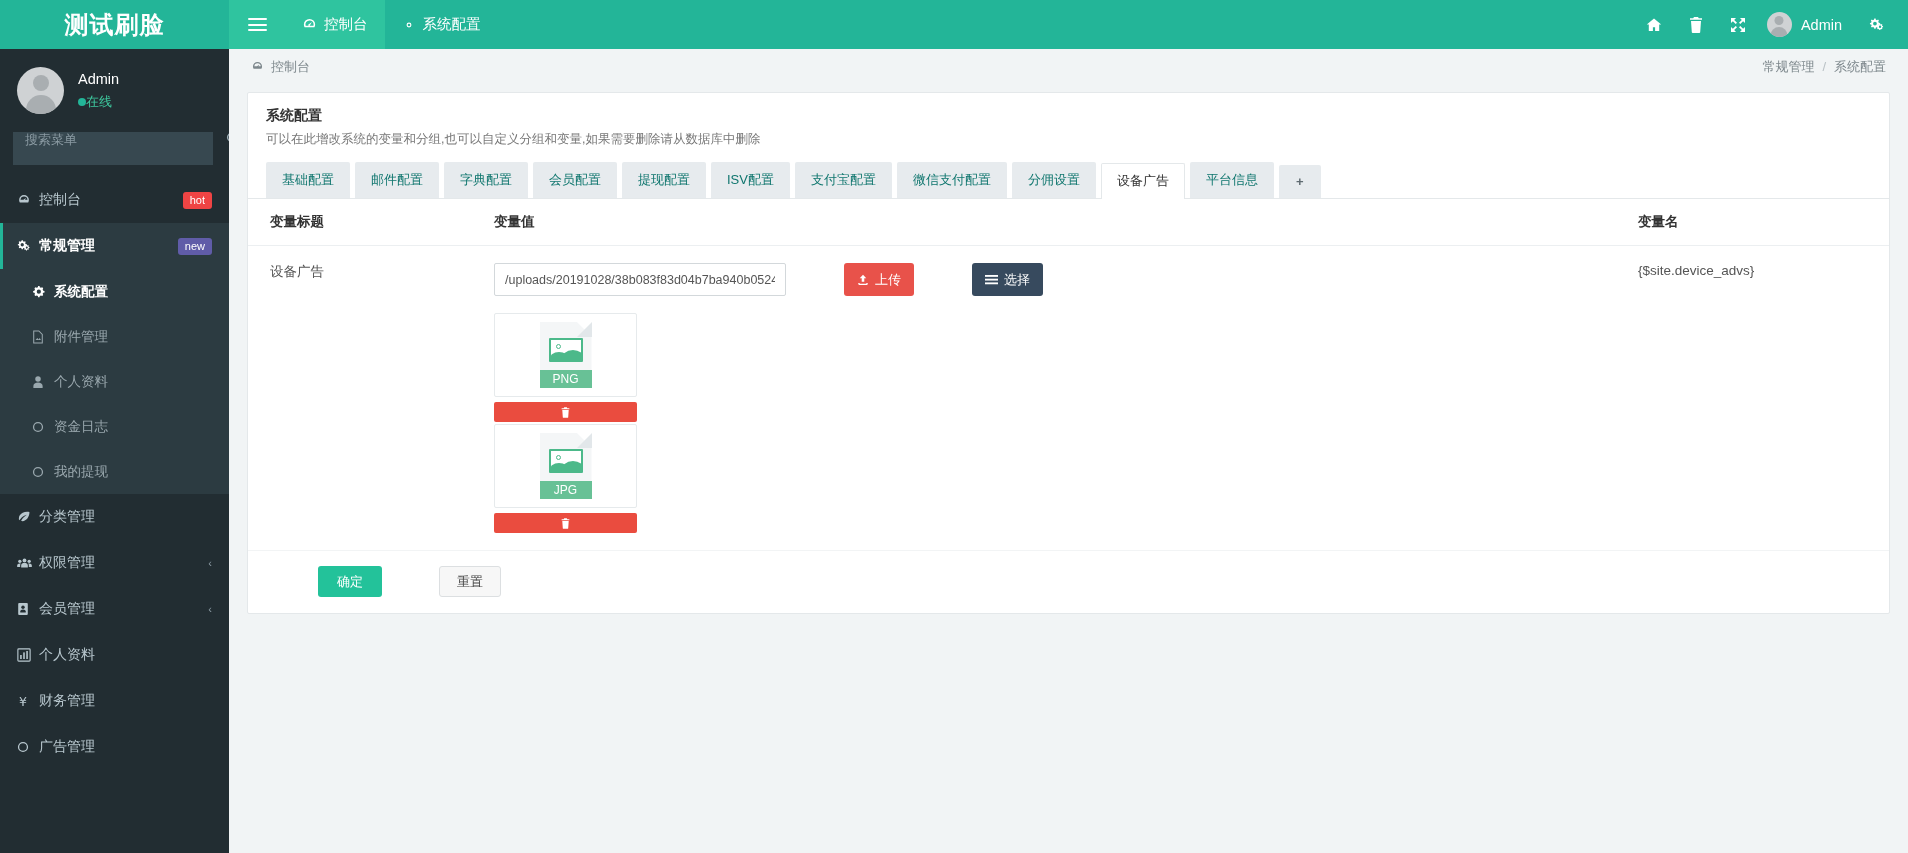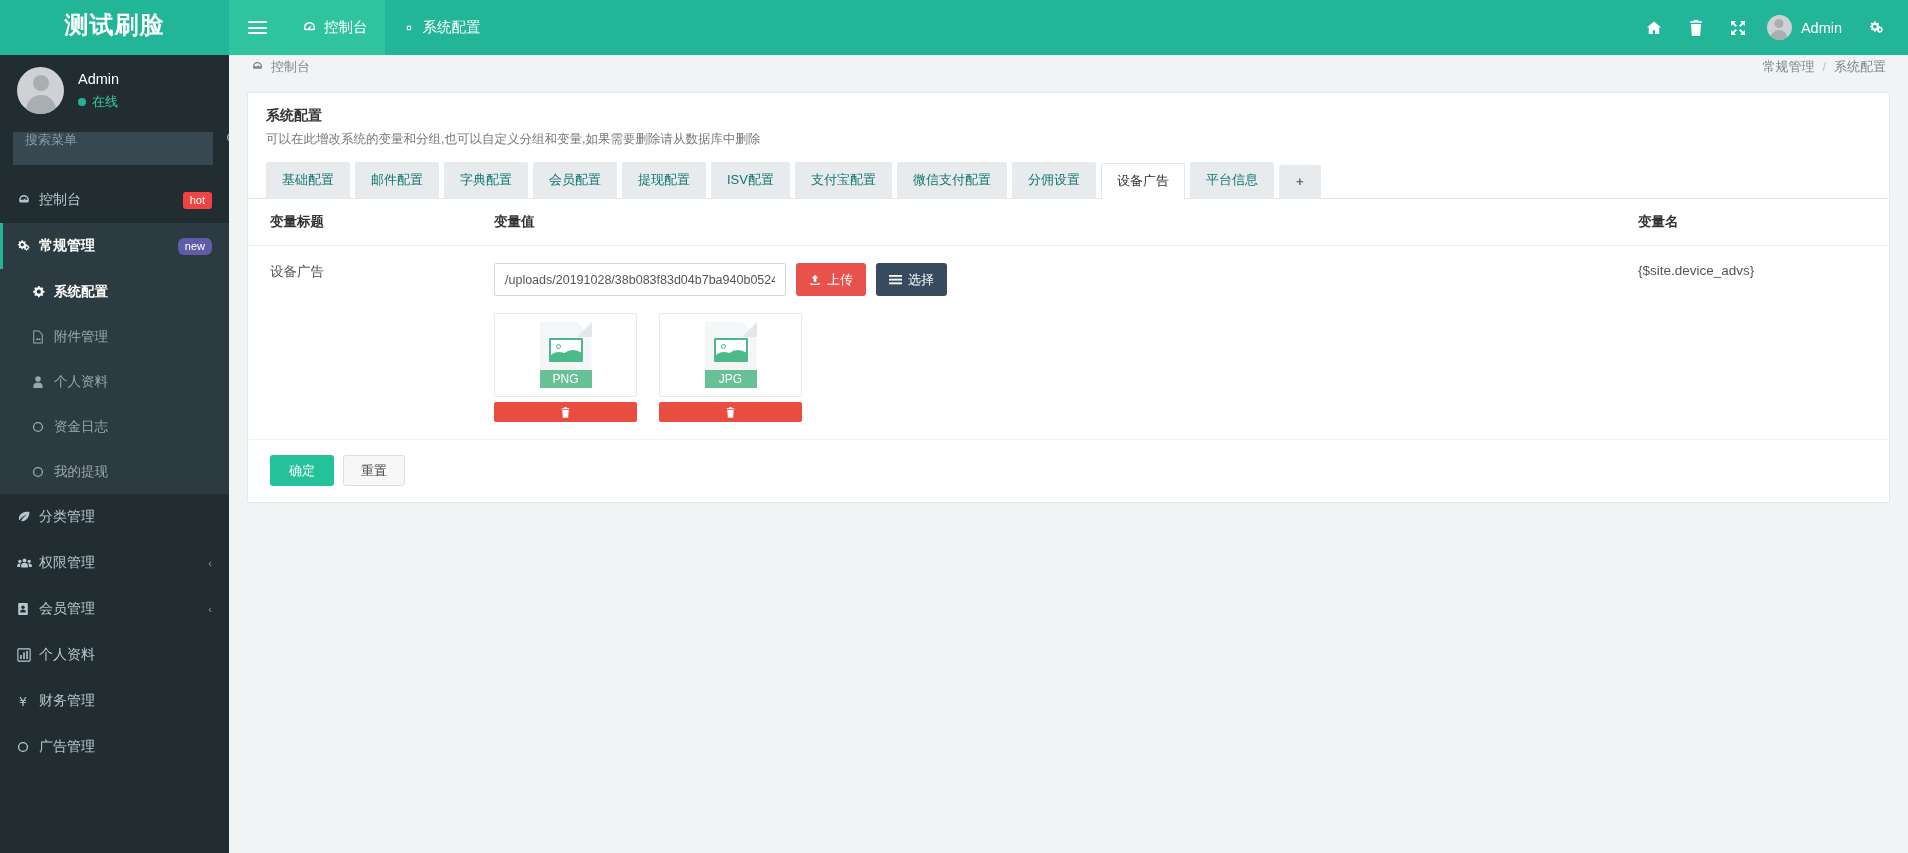--- a/index.html
+++ b/index.html
@@ -6,21 +6,21 @@
   html, body {
     width: 1908px; height: 853px;
     font-family: "Liberation Sans", "DejaVu Sans", sans-serif;
     background: #f1f4f5;
     overflow: hidden;
   }
   body { position: relative; }
 
   
   .header {
-    position: absolute; top: 0; left: 0; width: 1908px; height: 55px;
+    position: absolute; top: 0; left: 0; width: 1908px; height: 49px;
     background: #23b598; display: flex; align-items: stretch; z-index: 30;
   }
   .logo {
     width: 229px; height: 49px; background: #23b598;
     display: flex; align-items: center; justify-content: center;
     color: #fff; font-size: 24px; font-weight: bold; letter-spacing: 1px;
   }
   .hamburger {
     width: 56px; display: flex; align-items: center; justify-content: center;
     background: #2fc49f; color: #fff; cursor: pointer;
@@ -72,21 +72,21 @@
   }
   .avatar-lg::before {
     content: ""; position: absolute; left: 50%; top: 8px; width: 16px; height: 16px;
     transform: translateX(-50%); border-radius: 50%; background: #a9aeb1;
   }
   .avatar-lg::after {
     content: ""; position: absolute; left: 50%; top: 28px; width: 30px; height: 24px;
     transform: translateX(-50%); border-radius: 15px 15px 0 0; background: #a9aeb1;
   }
   .side-user-info .name { color: #fff; font-size: 14.5px; margin-bottom: 6px; }
-  .side-user-info .status { color: #3ec99f; font-size: 13px; display: flex; align-items: center; gap: 6px; }
+  .side-user-info .status { color: #3ec99f; font-size: 13px; display: flex; align-items: center; }
   .dot { width: 8px; height: 8px; border-radius: 50%; background: #23b598; display: inline-block; }
 
   .side-search {
     margin: 0 16px 12px 13px; height: 33px; background: #374850;
     display: flex; align-items: flex-start; position: relative;
   }
   .side-search input {
     flex: 1; background: transparent; border: none; outline: none;
     color: #b6c2c8; font-size: 13px; padding: 0 12px;
     font-family: "Liberation Sans", sans-serif;
@@ -109,21 +109,21 @@
   .menu-item.sub {
     background: #2c3b41; padding-left: 32px; font-size: 13.5px; height: 45px;
     color: #9aa8ae;
   }
   .menu-item.sub.active { color: #ffffff; font-weight: bold; }
   .badge {
     font-size: 11px; color: #fff; border-radius: 3px; padding: 3px 7px;
     line-height: 1; font-weight: normal;
   }
   .badge.hot { background: #ef4444; }
-  .badge.new { background: #605ca8; border-radius: 6px; }
+  .badge.new { background: #605ca8; }
   .chev { color: #8b9ba3; font-size: 11px; }
 
   
   .main {
     position: absolute; top: 49px; left: 229px; width: 1679px; height: 804px;
     background: #f1f4f5;
   }
   .crumbbar {
     height: 35px; display: flex; align-items: center; padding: 0 22px;
     font-size: 13px; color: #7d878c;
@@ -170,27 +170,28 @@
   .inline-row { display: flex; align-items: center; gap: 10px; }
   .txtinput {
     width: 292px; height: 33px; border: 1px solid #d3d8db; border-radius: 2px;
     font-size: 12.5px; color: #555; padding: 0 10px; outline: none; background: #fff;
     font-family: "Liberation Sans", sans-serif;
   }
   .btn {
     border: none; border-radius: 3px; font-size: 13px; color: #fff; cursor: pointer;
     height: 33px; padding: 0 13px; display: inline-flex; align-items: center; gap: 6px;
     font-family: "Liberation Sans", sans-serif;
+    margin-left: 48px;
   }
   .btn.red { background: #e8524a; }
   .btn.navy { background: #374a5e; }
   .btn.green { background: #23c29a; height: 31px; padding: 0 19px; }
   .btn.light { background: #f7f7f7; color: #444; border: 1px solid #dcdfe1; height: 31px; padding: 0 17px; }
 
-  .files { display: flex; gap: 22px; margin-top: 17px; }
+  .files { display: flex; gap: 2px; margin-top: 17px; flex-direction: column; }
   .fcard { width: 143px; }
   .fcard .box {
     height: 84px; border: 1px solid #e6eaec; border-radius: 2px;
     display: flex; align-items: center; justify-content: center; background: #fff;
   }
   .filegfx { position: relative; width: 52px; height: 66px; }
   .filegfx .page {
     position: absolute; inset: 0; background: #f4f6f7;
     clip-path: polygon(0 0, 72% 0, 100% 22%, 100% 100%, 0 100%);
   }

